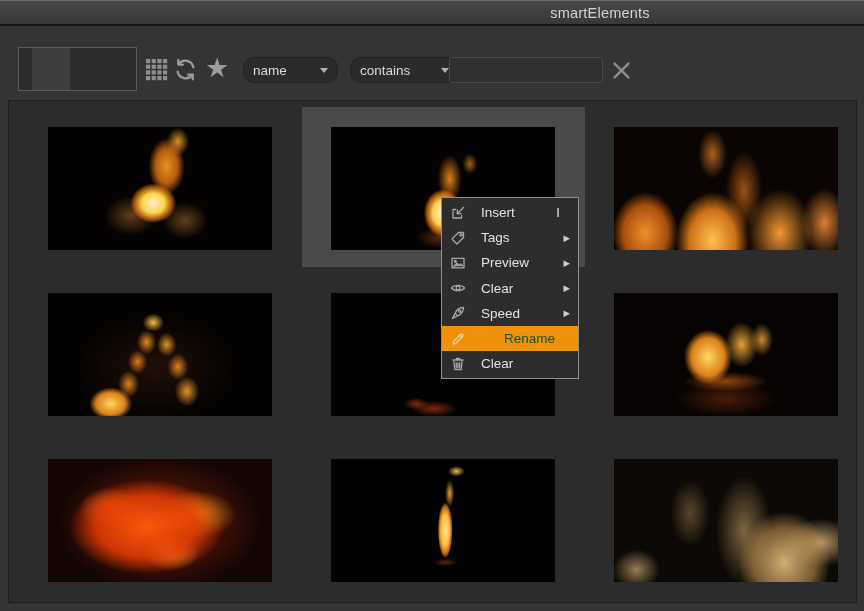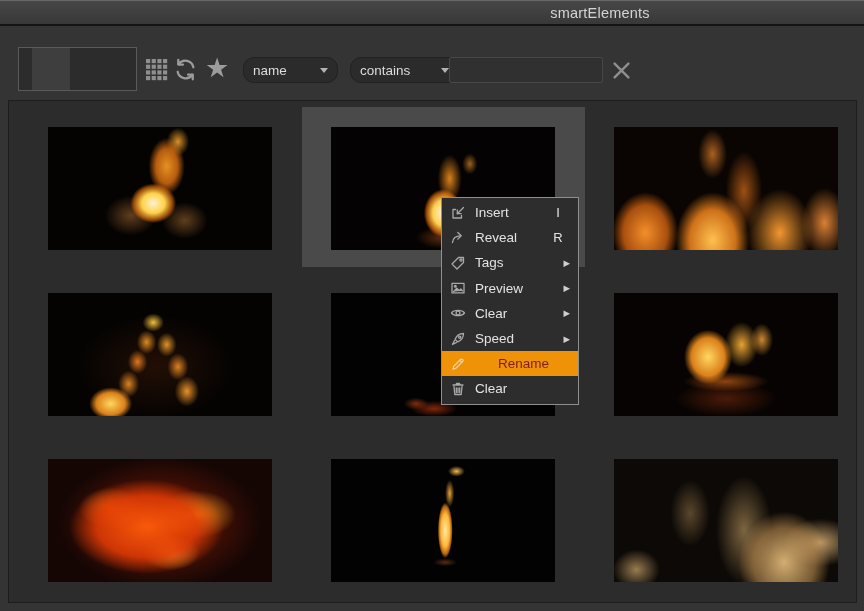--- a/index.html
+++ b/index.html
@@ -145,21 +145,21 @@
     background:#2d2d2d; border:1px solid #8f8f8f;
     padding:2px 0; z-index:10;
   }
   .menu-item {
     height:25.2px; display:flex; align-items:center;
     padding:0 8px 0 7px; gap:9px;
     color:#e3e3e3; font-size:13.5px; cursor:pointer;
   }
   .mi-icon { width:17px; height:16px; color:#a8a8a8; display:flex; align-items:center; justify-content:center; flex:none; }
   .mi-icon svg { width:16px; height:16px; }
-  .mi-label { flex:1; }
+  .mi-label { flex:1;margin-left:6px; }
   .mi-trail { width:24px; text-align:center; font-size:13px; color:#e3e3e3; }
   .mi-trail.arrow { text-align:right; font-size:8.5px; color:#cfcfcf; }
 </style>
 </head>
 <body>
 
 <div class="titlebar">
   <span class="title-text">smartElements</span>
 </div>
 
@@ -261,30 +261,20 @@
           <path d="M13.5 2.5 L7.3 8.7"></path>
           <path d="M7.3 4.9 L7.3 8.7 L11.1 8.7"></path>
         </svg>
       </span>
       <span class="mi-label">Insert</span>
       <span class="mi-trail">I</span>
     </div>
     <div class="menu-item">
       <span class="mi-icon">
         <svg viewBox="0 0 16 16" fill="none" stroke="currentColor" stroke-width="1.3" stroke-linecap="round" stroke-linejoin="round">
-          <path d="M2.5 12.5 C3 7.5 6.5 5.8 10.6 5.8"></path>
-          <path d="M7.8 2.5 L11.2 5.8 L7.8 9.1"></path>
-        </svg>
-      </span>
-      <span class="mi-label">Reveal</span>
-      <span class="mi-trail">R</span>
-    </div>
-    <div class="menu-item">
-      <span class="mi-icon">
-        <svg viewBox="0 0 16 16" fill="none" stroke="currentColor" stroke-width="1.3" stroke-linecap="round" stroke-linejoin="round">
           <path d="M2 9 L8.5 2.5 L13.5 2.5 L13.5 7.5 L7 14 Z"></path>
           <circle cx="11" cy="5" r="1.1"></circle>
         </svg>
       </span>
       <span class="mi-label">Tags</span>
       <span class="mi-trail arrow">▶</span>
     </div>
     <div class="menu-item">
       <span class="mi-icon">
         <svg viewBox="0 0 16 16" fill="none" stroke="currentColor" stroke-width="1.3" stroke-linecap="round" stroke-linejoin="round">
@@ -310,21 +300,21 @@
       <span class="mi-icon">
         <svg viewBox="0 0 16 16" fill="none" stroke="currentColor" stroke-width="1.3" stroke-linecap="round" stroke-linejoin="round">
           <path d="M13.5 2.5 C10 2.5 6.7 4.4 5.1 8.3 L7.7 10.9 C11.6 9.3 13.5 6 13.5 2.5 Z"></path>
           <circle cx="9.7" cy="6.3" r="1.1"></circle>
           <path d="M4.6 9.4 L2.5 13.5 L6.6 11.4"></path>
         </svg>
       </span>
       <span class="mi-label">Speed</span>
       <span class="mi-trail arrow">▶</span>
     </div>
-    <div class="menu-item" style="background: rgb(239, 146, 8); color: #7f1d1d; gap: 32px;">
+    <div class="menu-item" style="background: rgb(239, 146, 8); color: #14532d; gap: 32px;">
       <span class="mi-icon" style="color: rgb(236, 210, 160);">
         <svg viewBox="0 0 16 16" fill="none" stroke="currentColor" stroke-width="1.3" stroke-linecap="round" stroke-linejoin="round">
           <path d="M3 13 L3.8 10.2 L10.5 3.5 C11.1 2.9 12.1 2.9 12.6 3.5 C13.2 4 13.2 5 12.6 5.6 L5.9 12.3 Z"></path>
           <path d="M9.7 4.3 L11.8 6.4"></path>
         </svg>
       </span>
       <span class="mi-label">Rename</span>
       <span class="mi-trail" style="color: rgb(26, 26, 26);"></span>
     </div>
     <div class="menu-item">

